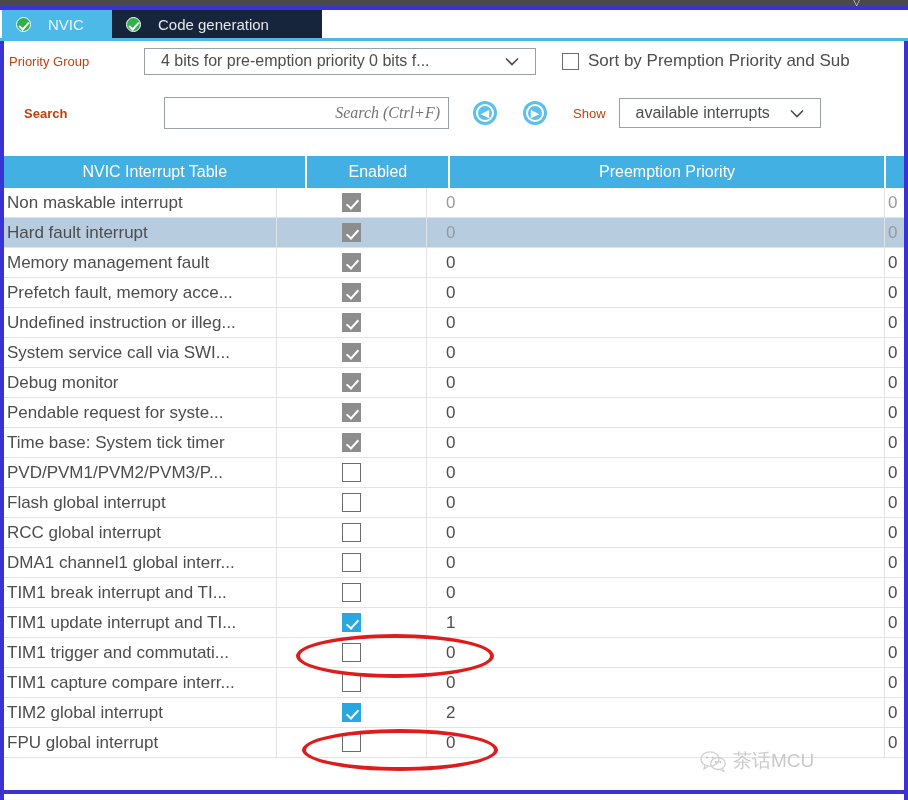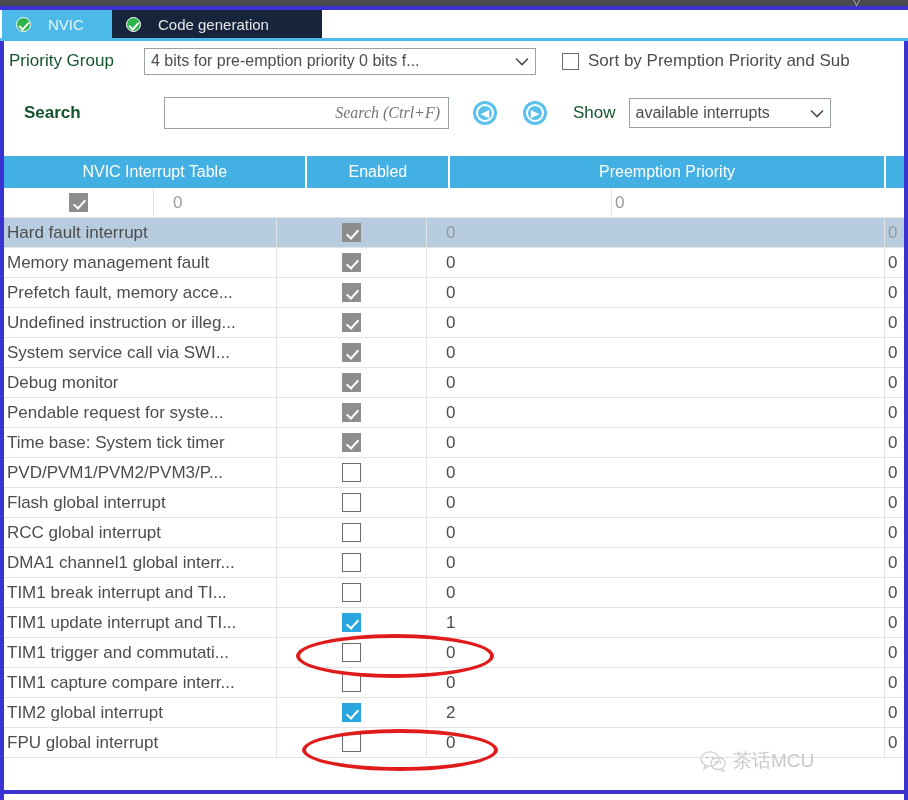--- a/index.html
+++ b/index.html
@@ -93,30 +93,30 @@
     background: #3b32d4;
   }
 
   
   .row-pg {
     position: absolute; left: 4px; top: 43px;
     width: 900px; height: 36px;
     display: flex; align-items: center;
   }
   .lbl {
-    color: #14532d; font-size: 17px; white-space: nowrap;
+    color: #c2410c; font-size: 13px; white-space: nowrap;
   }
   .lbl-pg { margin-left: 5px; width: 135px; }
 
   .combo {
     height: 27px;
     border: 1px solid #9aa0a6;
     background: #ffffff;
     display: flex; align-items: center;
-    padding: 0 6px;
+    padding: 0 16px;
     color: #4d4d4d; font-size: 16px;
     white-space: nowrap; overflow: hidden;
   }
   .combo-pg { width: 392px; }
   .combo-val { flex: 1 1 auto; overflow: hidden; text-overflow: clip; }
   .caret {
     margin-left: 6px; flex: 0 0 auto;
     width: 14px; height: 9px;
   }
   .caret svg { display: block; }
@@ -325,20 +325,21 @@
 
   <div class="table">
     <div class="thead">
       <div class="th c-name">NVIC Interrupt Table</div>
       <div class="th c-en">Enabled</div>
       <div class="th c-pre">Preemption Priority</div>
       <div class="th c-sub"></div>
     </div>
     <div id="tbody">
         <div class="trow">
+          <div class="td td-name">Non maskable interrupt</div>
           <div class="td td-en">
             <span class="cb cb-locked"></span>
           </div>
           <div class="td td-pre dim">0</div>
           <div class="td td-sub dim">0</div>
         </div>
         <div class="trow selected">
           <div class="td td-name">Hard fault interrupt</div>
           <div class="td td-en">
             <span class="cb cb-locked"></span>

